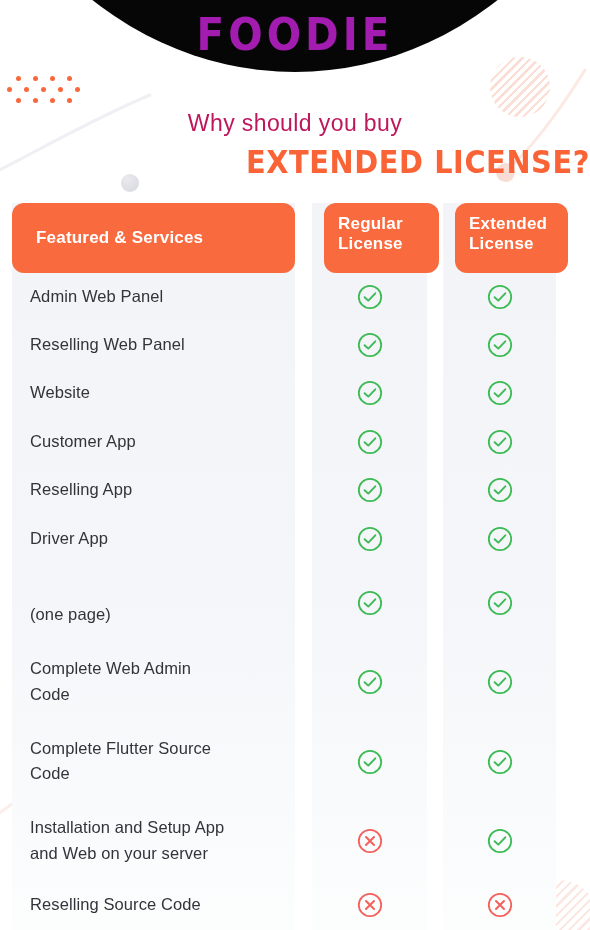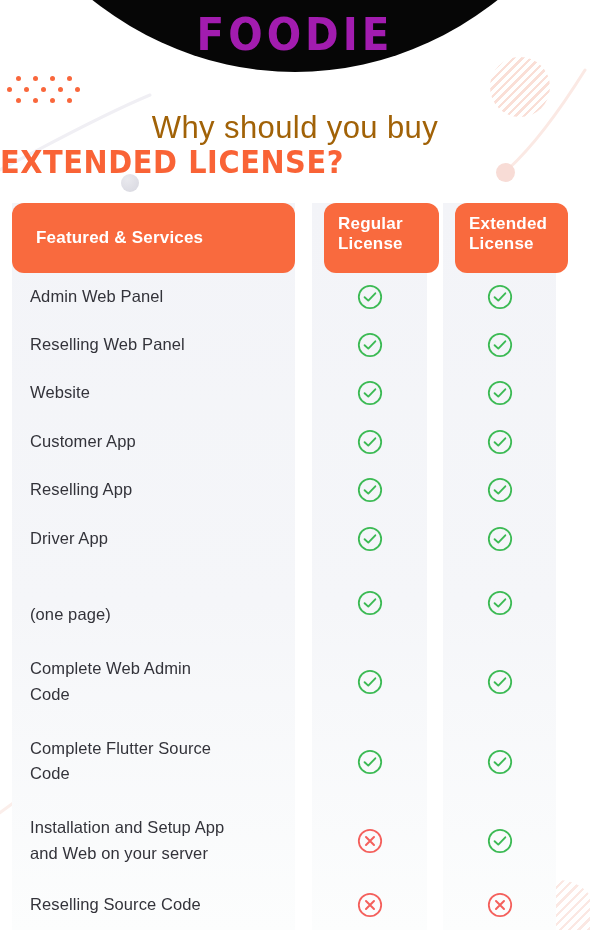--- a/index.html
+++ b/index.html
@@ -63,26 +63,26 @@
   .brand{
     position:absolute;left:0;right:0;top:12px;
     text-align:center;
     color:#a21caf;
     font-size:45px;font-weight:bold;letter-spacing:4px;
     line-height:1;
     font-family:"DejaVu Sans Condensed","Liberation Sans",sans-serif;
   }
   .sub1{
     position:absolute;left:0;right:0;top:110px;
-    text-align:center;color:#a16207;
-    font-size:31px;font-weight:normal;letter-spacing:.4px;
+    text-align:center;color:#be185d;
+    font-size:23px;font-weight:normal;letter-spacing:.4px;
   }
   .sub2{
     position:absolute;left:0;right:0;top:143px;
-    text-align:left;color:#f96336;
+    text-align:right;color:#f96336;
     font-size:32px;font-weight:bold;letter-spacing:.6px;
     font-family:"DejaVu Sans Condensed","Liberation Sans",sans-serif;
   }
 
   
   .table{position:absolute;left:0;top:203px;width:590px;height:727px;}
 
   .col{position:absolute;top:0;}
   .col-body{
     position:absolute;left:0;right:0;top:0;bottom:0;

